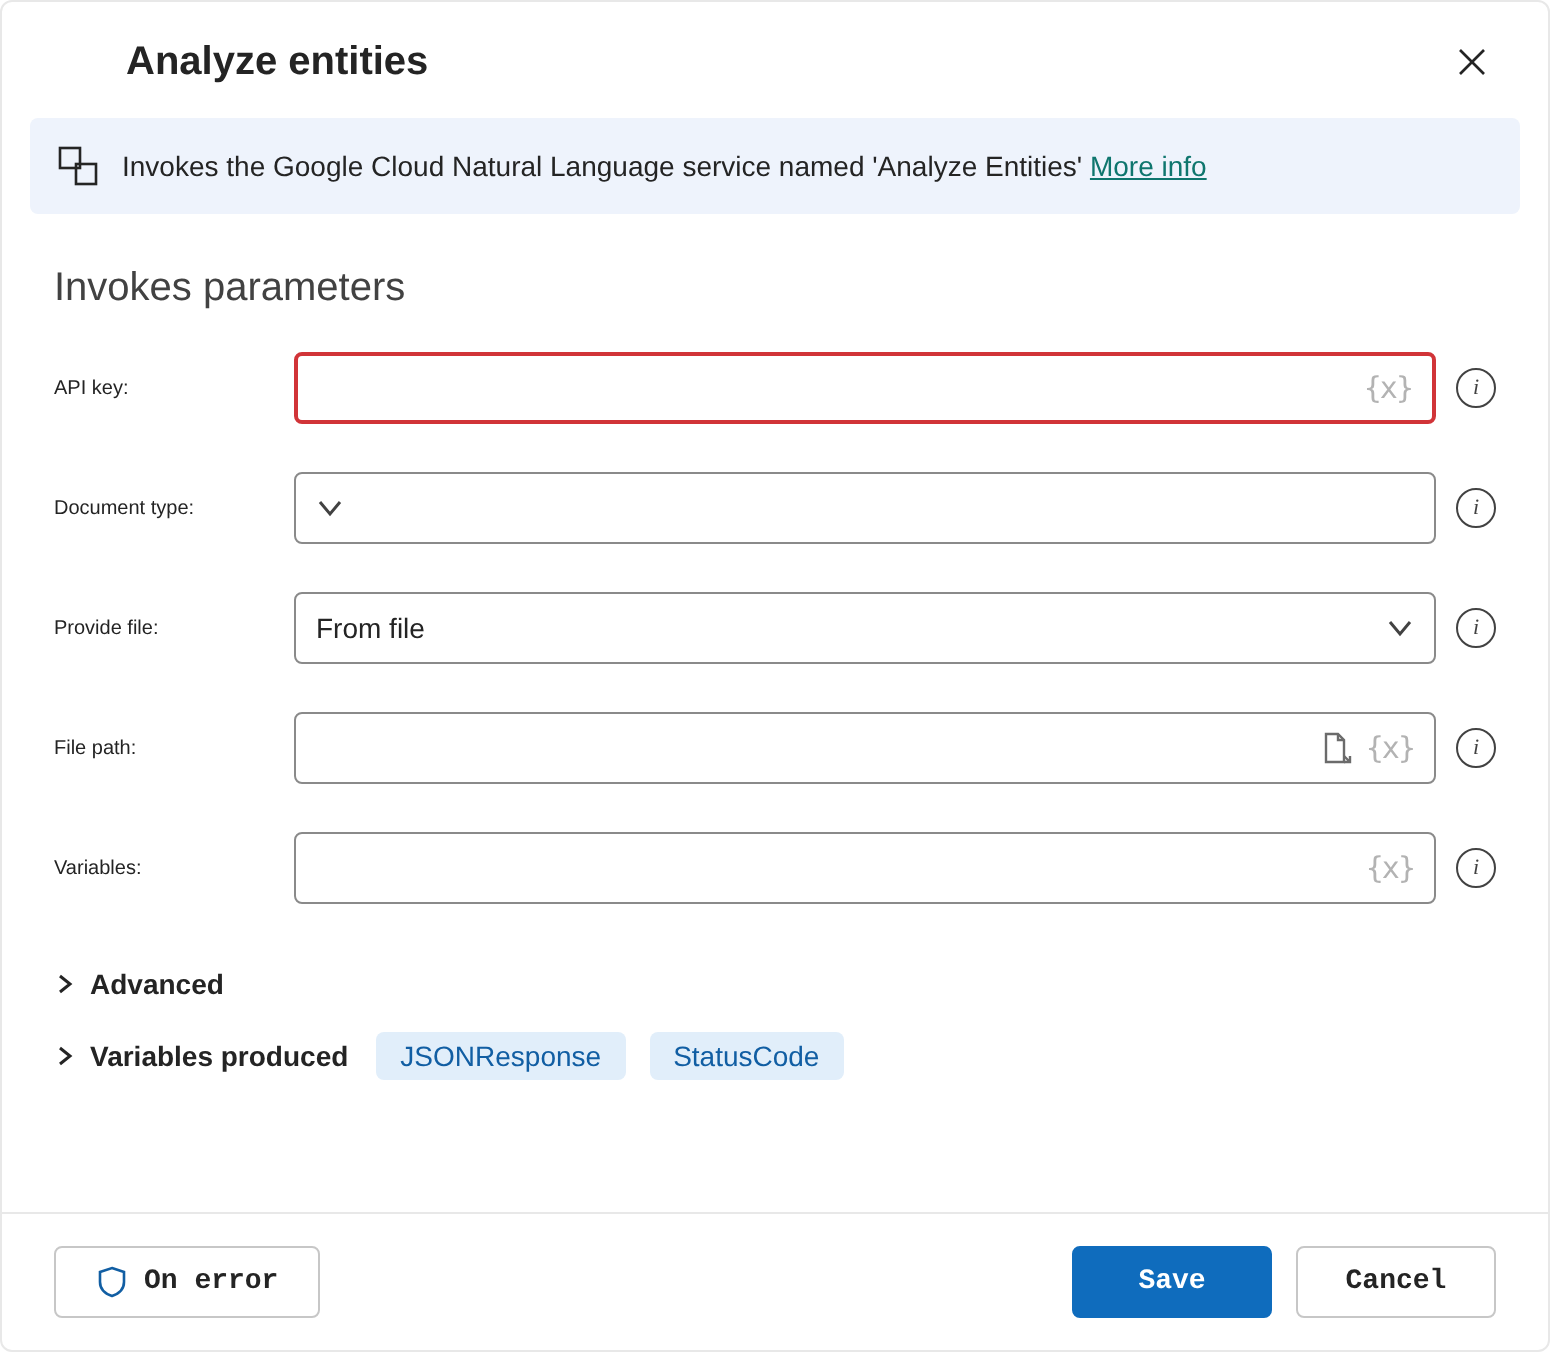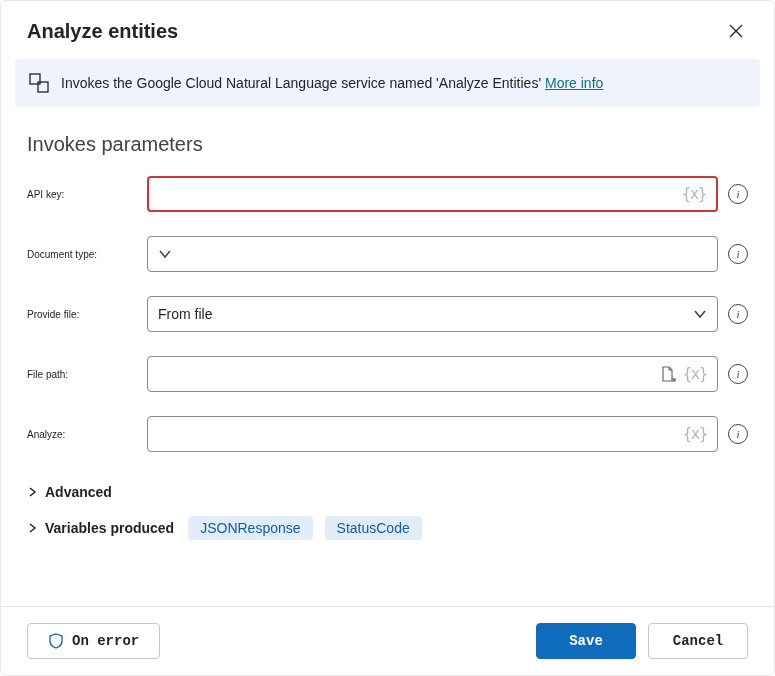--- a/index.html
+++ b/index.html
@@ -18,20 +18,21 @@
     border-radius: 6px;
     display: flex;
     flex-direction: column;
     background: #fff;
   }
   .header {
     display: flex;
     align-items: center;
     justify-content: space-between;
     padding: 18px 26px 16px;
+    margin-left: 36px;
   }
   .title {
     font-size: 20px;
     font-weight: 600;
   }
   .close-btn {
     background: none;
     border: none;
     cursor: pointer;
     padding: 4px;
@@ -260,21 +261,21 @@
               </svg>
             </span>
             <span class="var-icon">{x}</span>
           </div>
         </div>
         <button class="info-btn">i</button>
       </div>
     </div>
 
     <div class="form-row">
-      <div class="label">Analyze:</div>
+      <div class="label">Variables:</div>
       <div class="control-wrap">
         <div class="field">
           <input type="text" value="" style="">
           <div class="right-icons">
               <span class="var-icon">{x}</span>
             </div>
         </div>
         <button class="info-btn">i</button>
       </div>
     </div>

